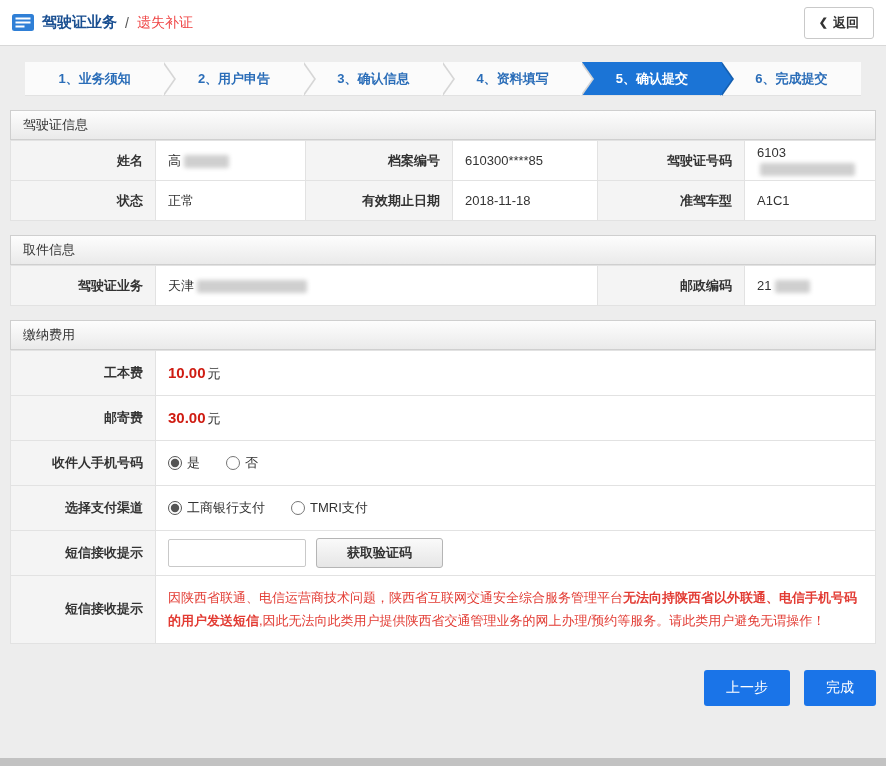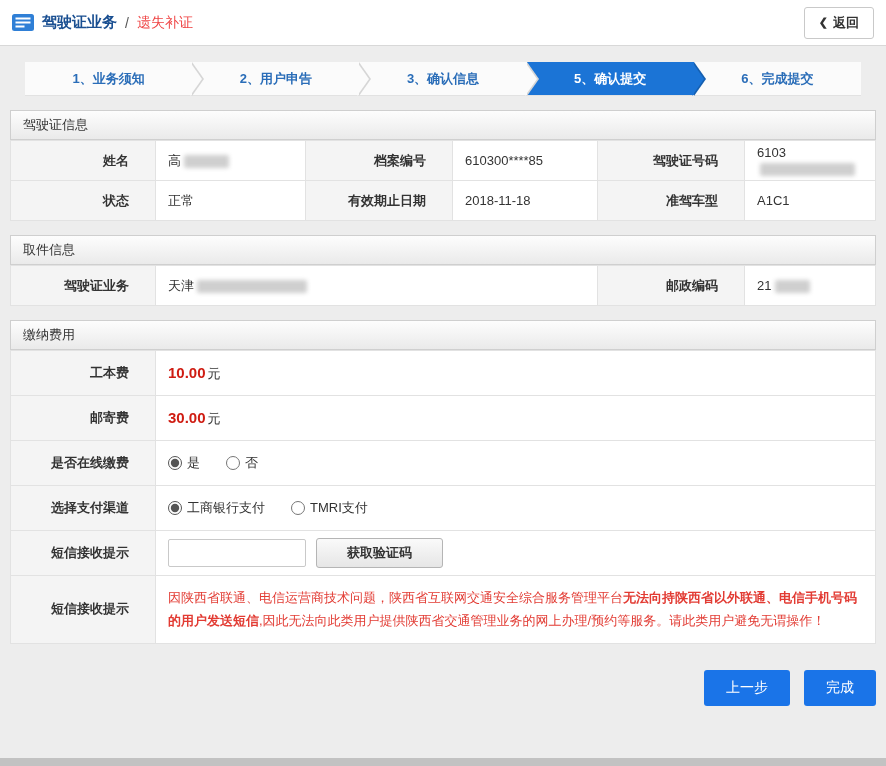--- a/index.html
+++ b/index.html
@@ -56,21 +56,21 @@
   .section { margin:14px 10px 0; }
   .section-header {
     height:30px; line-height:28px; padding-left:12px;
     background:linear-gradient(#fdfdfd,#eaeaea);
     border:1px solid #cfcfcf;
     font-size:13px; font-weight:normal; color:#333;
   }
   table { width:100%; border-collapse:collapse; background:#fff; table-layout:fixed; }
   td { border:1px solid #e2e2e2; height:40px; font-size:13px; padding:0; }
   td.lbl {
-    background:#f4f4f4; text-align:right; padding-right:26px;
+    background:#f4f4f4; text-align:right; padding-right:12px;
     font-weight:bold; color:#333; width:145px;
   }
   td.val { background:#fff; padding-left:12px; color:#333; }
 
   .redact {
     display:inline-block; height:13px; background:#cfcfcf;
     filter:blur(2px); border-radius:2px; vertical-align:middle; margin-left:3px;
   }
   .w35{width:35px}.w45{width:45px}.w75{width:75px}.w95{width:95px}.w110{width:110px}
 
@@ -138,20 +138,23 @@
 <nav class="steps">
   <div class="step">
       <span>1、业务须知</span>
     </div>
   <div class="step">
       <span>2、用户申告</span>
     </div>
   <div class="step">
       <span>3、确认信息</span>
     </div>
+  <div class="step">
+      <span>4、资料填写</span>
+    </div>
   <div class="step active">
       <span>5、确认提交</span>
     </div>
   <div class="step last">
       <span>6、完成提交</span>
     </div>
 </nav>
 
 <section class="section">
   <div class="section-header">驾驶证信息</div>
@@ -217,21 +220,21 @@
     <tbody>
         <tr>
       <td class="lbl fee-row">工本费</td>
       <td class="val fee-row"><span class="fee-number">10.00</span><span class="fee-unit">元</span></td>
     </tr>
     <tr>
       <td class="lbl fee-row">邮寄费</td>
       <td class="val fee-row"><span class="fee-number">30.00</span><span class="fee-unit">元</span></td>
     </tr>
     <tr>
-      <td class="lbl fee-row">是否在线缴费</td>
+      <td class="lbl fee-row">收件人手机号码</td>
       <td class="val fee-row">
         <div class="radio-line">
           <label class="radio-opt">
             <input type="radio" name="onlinepay" checked="" style="">
             <span>是</span>
           </label>
           <label class="radio-opt">
             <input type="radio" name="onlinepay" style="">
             <span>否</span>
           </label>

